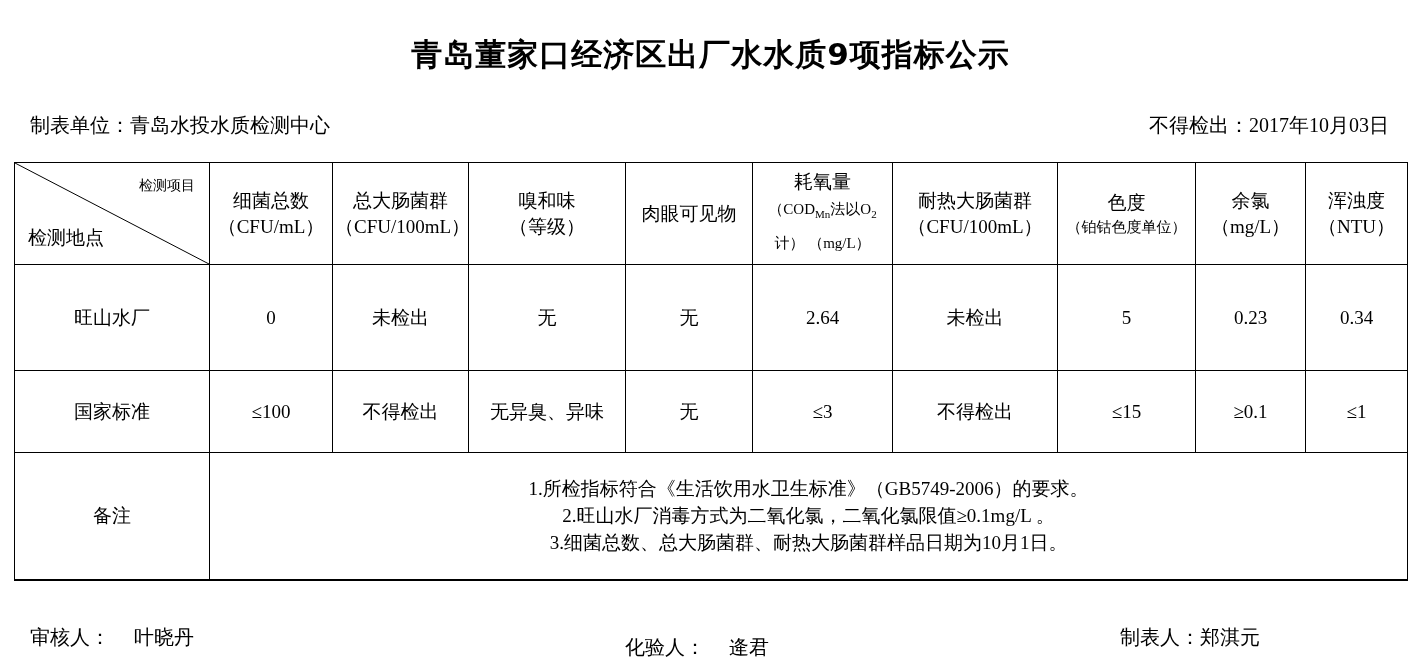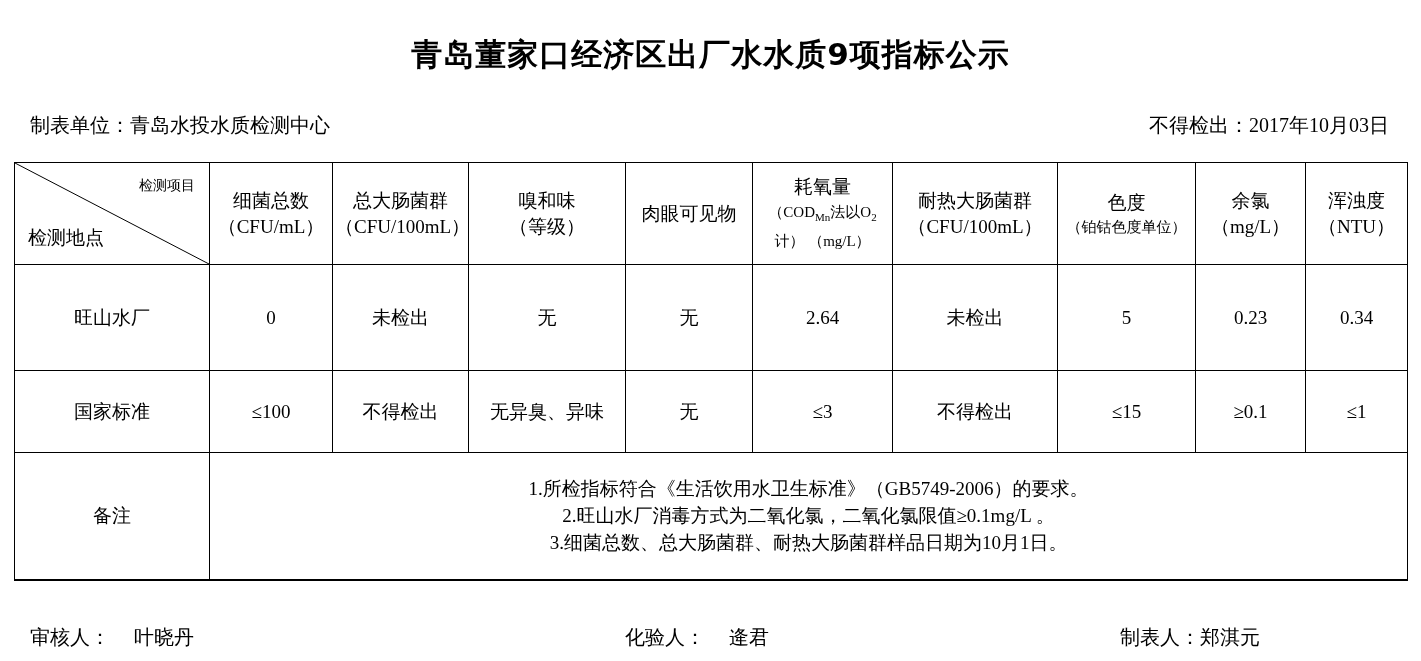--- a/index.html
+++ b/index.html
@@ -38,38 +38,38 @@
     font-size: 19px;
     padding: 2px;
     overflow: hidden;
   }
   tr.header-row { height: 102px; }
   tr.data-row-1 { height: 106px; }
   tr.data-row-2 { height: 82px; }
   tr.remarks-row { height: 127px; }
   .hdr-line { line-height: 26px; }
   .hdr-small { font-size: 15px; line-height: 22px; }
-  .cod-sub { font-size: 15px; line-height: 24px; }
+  .cod-sub { font-size: 15px; line-height: 29px; }
   .cod-sub sub { font-size: 11px; }
   
   th.corner-cell { position: relative; padding: 0; }
   .diag-svg { position: absolute; top: 0; left: 0; width: 100%; height: 100%; }
   .corner-tr { position: absolute; top: 14px; right: 14px; font-size: 14px; }
   .corner-bl { position: absolute; bottom: 13px; left: 13px; font-size: 19px; font-family: Liberation Serif, serif; }
   
   td.remarks-content {
     text-align: left;
     vertical-align: top;
     padding: 15px 8px 4px 8px;
   }
   .remark-line { line-height: 27px; font-size: 19px; }
   .footer-row { position: absolute; top: 624px; left: 0; width: 100%; font-size: 20px; }
   .footer-group { position: absolute; white-space: nowrap; }
   .footer-group.g1 { left: 30px; }
-  .footer-group.g2 { left: 625px; }
+  .footer-group.g2 { left: 625px; margin-top: 10px; }
   .footer-group.g3 { left: 1120px; }
   .footer-name-gap { margin-left: 24px; }
 </style>
 </head>
 <body>
 
 <div class="page-title">青岛董家口经济区出厂水水质9项指标公示</div>
 
 <div class="meta-row">
   <div>

